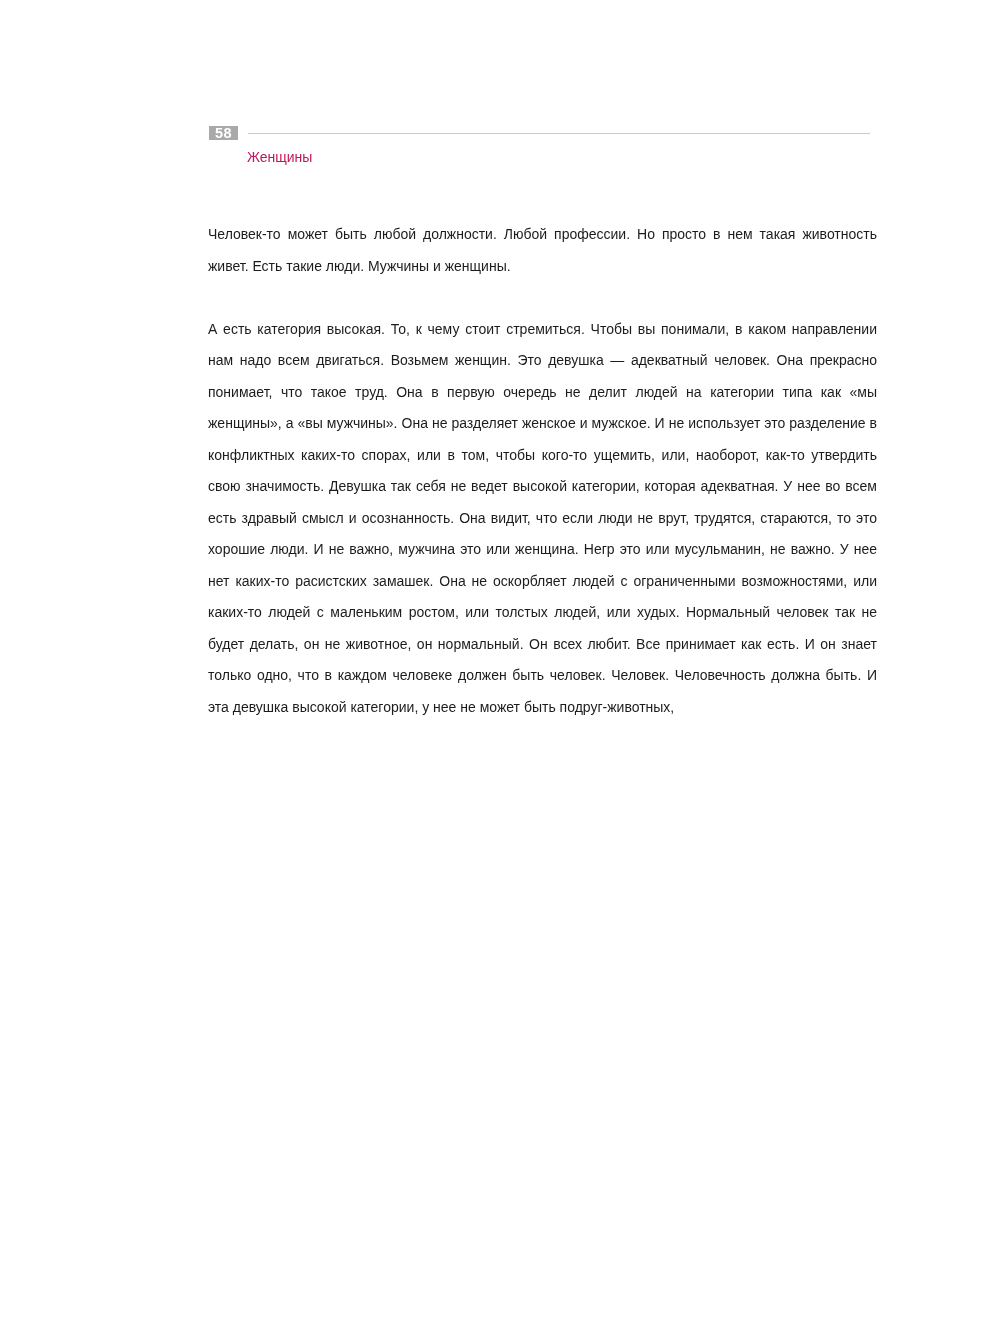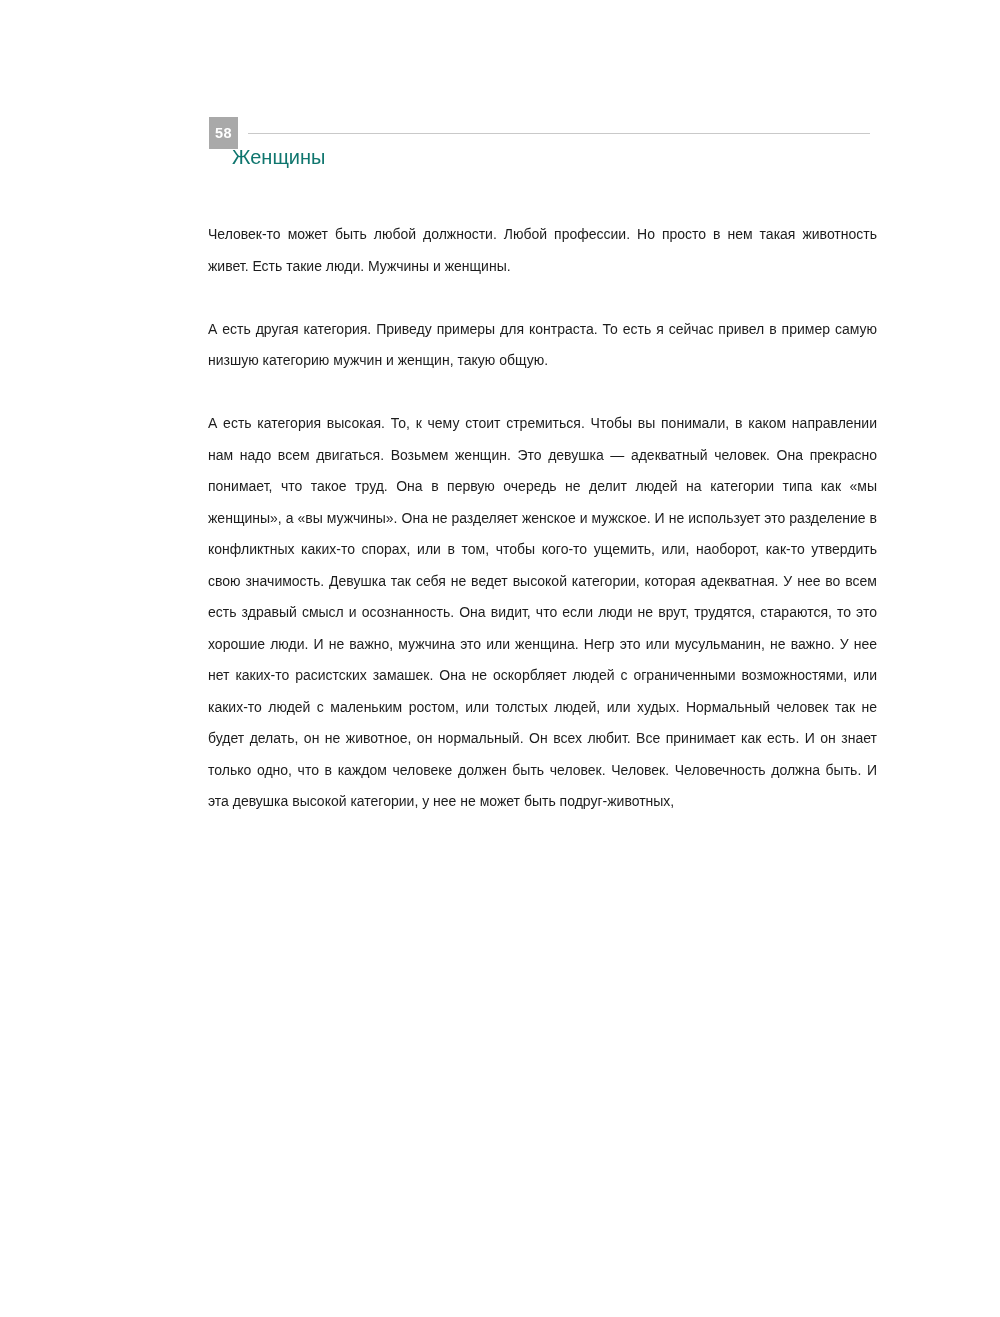--- a/index.html
+++ b/index.html
@@ -30,38 +30,38 @@
   .header-row {
     display: flex;
     align-items: center;
     height: 22px;
   }
   .page-number {
     display: inline-flex;
     align-items: center;
     justify-content: center;
     min-width: 29px;
-    height: 32px;
+    height: 14px;
     background: #a9a9a9;
     color: #ffffff;
     font-size: 14.5px;
     font-weight: bold;
     letter-spacing: 0.5px;
   }
   .header-rule {
     flex: 1;
     height: 1px;
     background: #c9c9c9;
     margin-left: 10px;
   }
   .running-title {
-    margin-left: 23px;
+    margin-left: 38px;
     margin-top: 3px;
-    color: #0f766e;
-    font-size: 20px;
+    color: #be185d;
+    font-size: 14px;
     line-height: 20px;
   }
 
   
   .body-text {
     position: absolute;
     top: 219px;
     left: 208px;
     width: 669px;
     color: #1c1c1c;
@@ -86,17 +86,16 @@
   <header class="page-header">
     <div class="header-row">
       <span class="page-number">58</span>
       <span class="header-rule"></span>
     </div>
     <div class="running-title">Женщины</div>
   </header>
 
   <main class="body-text">
     <p>Человек-то может быть любой должности. Любой профессии. Но просто в нем такая животность живет. Есть такие люди. Мужчины и женщины.</p>
-    <p>А есть другая категория. Приведу примеры для контраста. То есть я сейчас привел в пример самую низшую категорию мужчин и женщин, такую общую.</p>
     <p>А есть категория высокая. То, к чему стоит стремиться. Чтобы вы понимали, в каком направлении нам надо всем двигаться. Возьмем женщин. Это девушка — адекватный человек. Она прекрасно понимает, что такое труд. Она в первую очередь не делит людей на категории типа как «мы женщины», а «вы мужчины». Она не разделяет женское и мужское. И не использует это разделение в конфликтных каких-то спорах, или в том, чтобы кого-то ущемить, или, наоборот, как-то утвердить свою значимость. Девушка так себя не ведет высокой категории, которая адекватная. У нее во всем есть здравый смысл и осознанность. Она видит, что если люди не врут, трудятся, стараются, то это хорошие люди. И не важно, мужчина это или женщина. Негр это или мусульманин, не важно. У нее нет каких-то расистских замашек. Она не оскорбляет людей с ограниченными возможностями, или каких-то людей с маленьким ростом, или толстых людей, или худых. Нормальный человек так не будет делать, он не животное, он нормальный. Он всех любит. Все принимает как есть. И он знает только одно, что в каждом человеке должен быть человек. Человек. Человечность должна быть. И эта девушка высокой категории, у нее не может быть подруг-животных,</p>
   </main>
 
 </div>
 
 </body></html>

